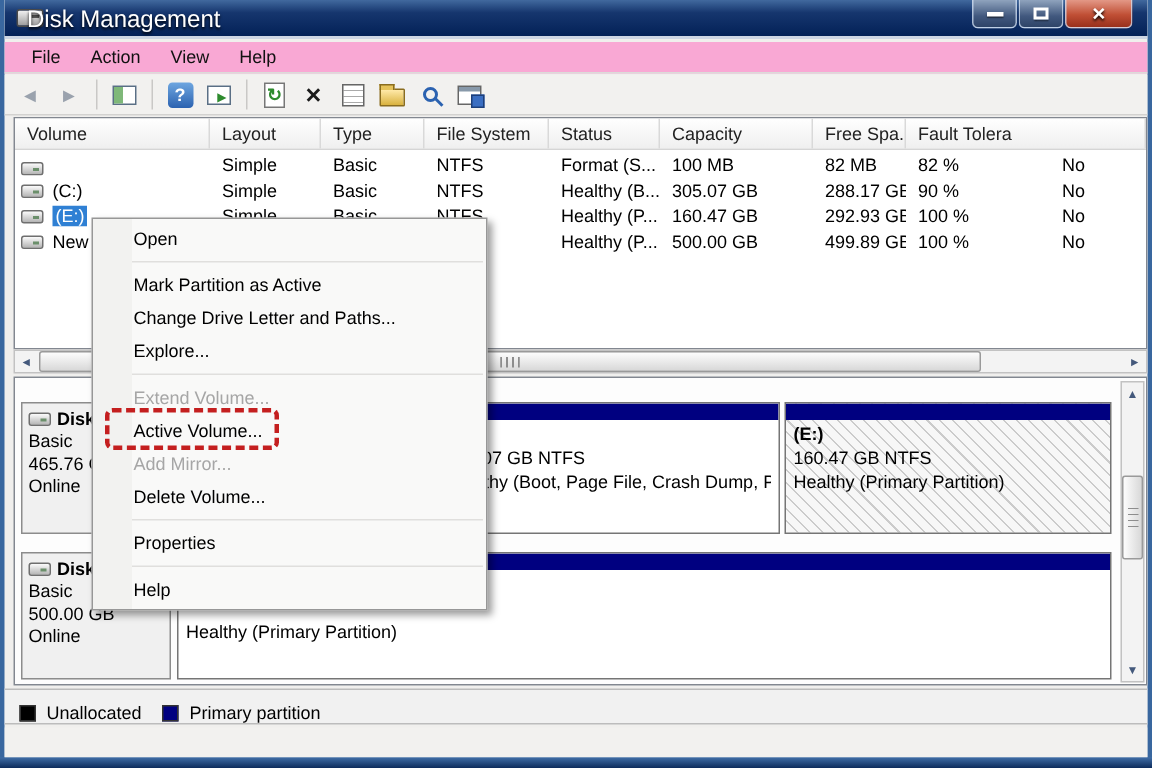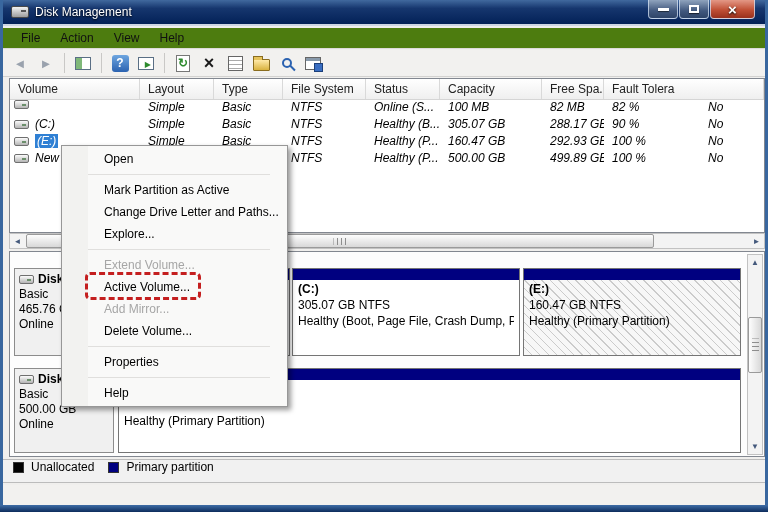--- a/index.html
+++ b/index.html
@@ -11,32 +11,32 @@
   .bottom-edge { position:absolute; left:0; right:0; bottom:0; height:7px;
                  background:linear-gradient(#3f6da6,#0d2c5c); }
 
   
   .titlebar { position:absolute; left:0; right:0; top:0; height:26px;
               background:linear-gradient(180deg,#41699e 0%, #16366e 35%, #032157 100%);
               border-bottom:2px solid #cdd6e4; }
   .title-icon { position:absolute; left:8px; top:6px; width:18px; height:12px; border-radius:2px;
                 background:linear-gradient(#f2f2f2,#9d9d9d); border:1px solid #4a4a4a; }
   .title-icon::after { content:""; position:absolute; right:2px; top:3px; width:5px; height:2px; background:#555; }
-  .title-text { position:absolute; left:32px; top:5px; color:#fff; font-size:12px; text-shadow:0 1px 2px #000; }
+  .title-text { position:absolute; left:15px; top:5px; color:#fff; font-size:16px; text-shadow:0 1px 2px #000; }
   .win-btns { position:absolute; right:10px; top:0; display:flex; }
   .win-btn { height:19px; border:1px solid rgba(210,225,245,.75); border-top:none;
              border-radius:0 0 4px 4px; display:flex; align-items:center; justify-content:center; margin-left:1px; }
   .btn-min,.btn-max { width:30px; background:linear-gradient(#8fa3bd,#41587e 60%,#2e4468); }
   .btn-close { width:45px; background:linear-gradient(#e39886,#c04f35 55%,#99301c); }
   .glyph-min { width:11px; height:3px; background:#fff; box-shadow:0 1px 1px #0008; }
   .glyph-max { width:10px; height:8px; border:2px solid #fff; box-shadow:0 1px 1px #0008; }
   .glyph-close { color:#fff; font-size:15px; font-weight:bold; line-height:1; text-shadow:0 1px 2px #000; }
 
   
-  .menubar { position:absolute; left:0; right:0; top:28px; height:21px; background:#4d7c0f;
+  .menubar { position:absolute; left:0; right:0; top:28px; height:21px; background:#f9a8d4;
              border-bottom:1px solid #dcdbd9; display:flex; align-items:center; padding-left:8px; }
   .menubar .mitem { padding:2px 10px; color:#111; }
   .toolbar { position:absolute; left:0; right:0; top:50px; height:27px; background:#f2f1ef;
              border-bottom:1px solid #d3d2d0; display:flex; align-items:center; padding-left:6px; gap:4px; }
   .tsep { width:1px; height:20px; background:#c9c8c6; margin:0 3px; }
   .tico { width:22px; height:22px; display:flex; align-items:center; justify-content:center; position:relative; }
   .arrow-dis { font-size:13px; color:#9aa2ad; }
   .ico-frame { width:16px; height:13px; border:1px solid #5a6f85; background:#fff; position:relative; }
   .ico-frame .lpane { position:absolute; left:0; top:0; bottom:0; width:6px; background:#7fb879; }
   .ico-frame .play { position:absolute; right:2px; top:2px; color:#2e8b2e; font-size:8px; line-height:9px; }
@@ -57,21 +57,21 @@
   .ico-console { width:16px; height:13px; border:1px solid #666; background:#fff; position:relative; }
   .ico-console::before { content:""; position:absolute; left:0; right:0; top:0; height:3px; background:#8899aa; }
   .ico-console::after { content:""; position:absolute; right:-3px; bottom:-3px; width:7px; height:7px;
                         background:#3a6ec2; border:1px solid #1c3f7a; }
 
   
   .vlist { position:absolute; left:6px; top:78px; width:756px; height:155px; background:#fff;
            border:1px solid #828790; }
   .vhead { display:flex; height:21px; background:linear-gradient(#ffffff,#efefef); border-bottom:1px solid #d5d5d5; }
   .vhead .hc { border-right:1px solid #d9d9d9; padding:3px 0 0 8px; color:#222; overflow:hidden; white-space:nowrap; }
-  .vrow { display:flex; height:17px; align-items:flex-start;font-style:italic; }
+  .vrow { display:flex; height:17px; align-items:flex-end; }
   .vrow .c { padding-left:8px; overflow:hidden; white-space:nowrap; }
   .c0{width:130px;} .c1{width:74px;} .c2{width:69px;} .c3{width:83px;} .c4{width:74px;}
   .c5{width:102px;} .c6{width:62px;} .c7{width:96px;} .c8{flex:1;}
   .volcell { display:flex; align-items:center; gap:6px; padding-left:4px !important; }
   .drive-ico { width:15px; height:9px; border:1px solid #6f6f6f; border-radius:2px;
                background:linear-gradient(#fbfbfb,#b5b5b5); position:relative; flex:0 0 auto; }
   .drive-ico::after { content:""; position:absolute; right:2px; top:3px; width:4px; height:2px; background:#6b8f6b; }
   .sel-chip { background:#2f80d4; color:#fff; padding:0 2px; }
 
   
@@ -105,29 +105,29 @@
               display:flex; align-items:center; justify-content:center; }
   .vs-up{top:0;} .vs-down{bottom:0;}
   .vs-thumb { position:absolute; left:0; top:62px; width:14px; height:56px;
               background:linear-gradient(90deg,#fdfdfd,#d8d8d8); border:1px solid #9a9a9a; border-radius:2px; }
   .vs-grip { position:absolute; top:50%; left:3px; transform:translateY(-50%); width:7px; height:13px;
              background:repeating-linear-gradient(#8d8d8d 0 1px, transparent 1px 4px); }
 
   
   .legend { position:absolute; left:0; right:0; top:459px; height:24px; background:#f1f1f1;
             border-top:1px solid #bcbcbc; border-bottom:1px solid #bcbcbc;
-            display:flex; align-items:flex-start; padding-left:10px; gap:14px; }
+            display:flex; align-items:flex-end; padding-left:10px; gap:14px; }
   .litem { display:flex; align-items:center; gap:7px; }
   .swatch { width:11px; height:11px; border:1px solid #333; }
   .sw-unalloc { background:#000000; } .sw-primary { background:#000080; }
   .statusbar { position:absolute; left:0; right:0; top:485px; bottom:0; background:#f2f1ef; }
 
   
-  .cmenu { position:absolute; left:58px; top:145px; width:227px; background:#f9f9f8;
-           border:1px solid #979797; box-shadow:3px 3px 5px rgba(0,0,0,.40); padding:2px 15px; z-index:50; }
+  .cmenu { position:absolute; left:58px; top:145px; width:264px; background:#f9f9f8;
+           border:1px solid #979797; box-shadow:3px 3px 5px rgba(0,0,0,.40); padding:2px 0; z-index:50; }
   .cmenu::before { content:""; position:absolute; left:0; top:0; bottom:0; width:26px; background:#f2f2f0; }
   .mi { position:relative; height:22px; line-height:22px; padding-left:27px; white-space:nowrap; }
   .mi.disabled { color:#a6a6a6; }
   .msep { height:1px; background:#e0dfdd; margin:4px 2px 4px 8px; }
   .mi.hl::after { content:""; position:absolute; left:8px; top:-4px; width:110px; height:22px;
                   border:3px dashed #c41f1f; border-radius:5px; pointer-events:none; }
 </style>
 </head>
 <body>
 
@@ -215,21 +215,21 @@
       </div>
 
       <div class="vrow">
         <div class="c c0 volcell">
             <span class="drive-ico"></span>
             <span></span>
           </div>
         <div class="c c1">Simple</div>
         <div class="c c2">Basic</div>
         <div class="c c3">NTFS</div>
-        <div class="c c4">Online (S...</div>
+        <div class="c c4">Format (S...</div>
         <div class="c c5">100 MB</div>
         <div class="c c6">82 MB</div>
         <div class="c c7">82 %</div>
         <div class="c c8">No</div>
       </div>
       <div class="vrow">
         <div class="c c0 volcell">
             <span class="drive-ico"></span>
             <span>(C:)</span>
           </div>

